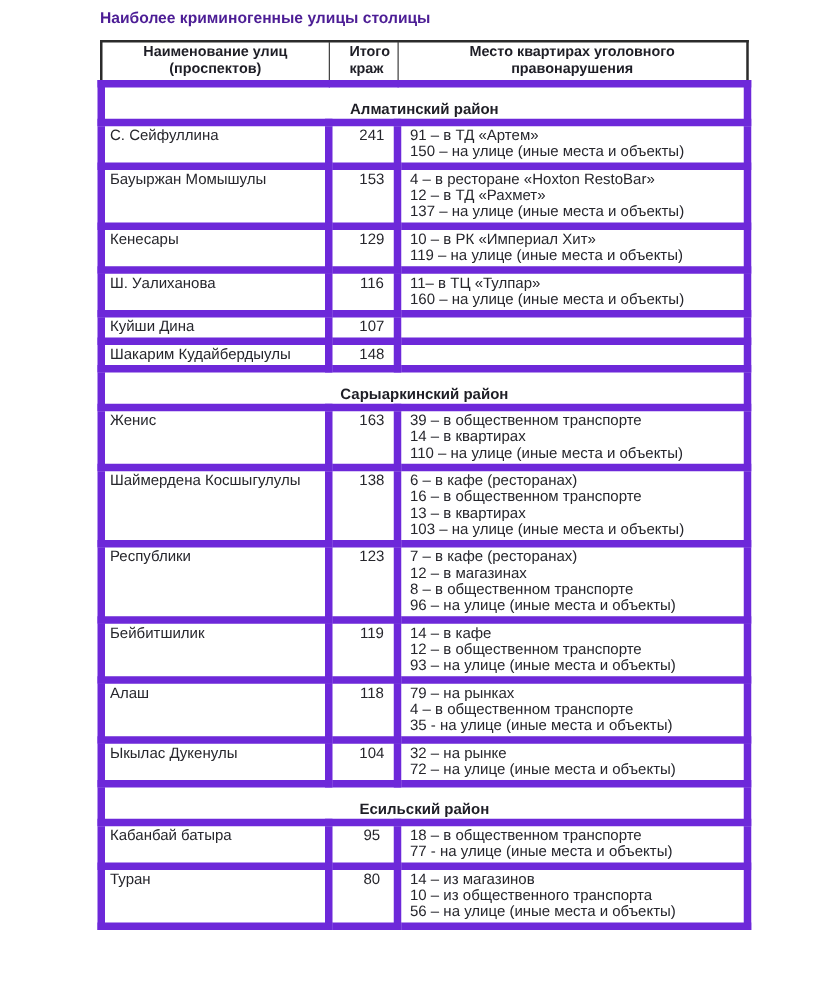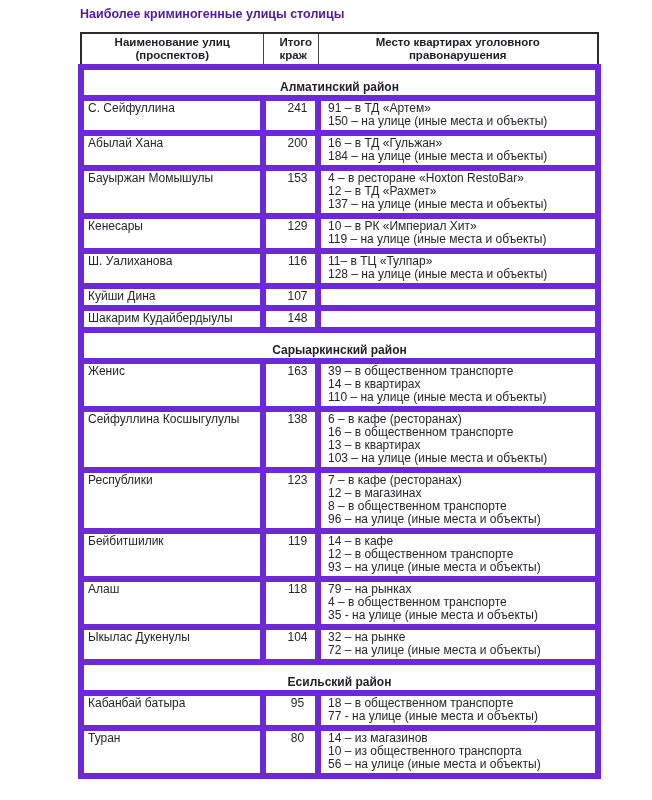--- a/index.html
+++ b/index.html
@@ -96,28 +96,20 @@
         </tr>
         <tr>
           <td class="street-cell">С. Сейфуллина</td>
           <td class="total-cell">241</td>
           <td class="places-cell">
             <div class="place-line">91 – в ТД «Артем»</div>
             <div class="place-line">150 – на улице (иные места и объекты)</div>
           </td>
         </tr>
         <tr>
-          <td class="street-cell">Абылай Хана</td>
-          <td class="total-cell">200</td>
-          <td class="places-cell">
-            <div class="place-line">16 – в ТД «Гульжан»</div>
-            <div class="place-line">184 – на улице (иные места и объекты)</div>
-          </td>
-        </tr>
-        <tr>
           <td class="street-cell">Бауыржан Момышулы</td>
           <td class="total-cell">153</td>
           <td class="places-cell">
             <div class="place-line">4 – в ресторане «Hoxton RestoBar»</div>
             <div class="place-line">12 – в ТД «Рахмет»</div>
             <div class="place-line">137 – на улице (иные места и объекты)</div>
           </td>
         </tr>
         <tr>
           <td class="street-cell">Кенесары</td>
@@ -125,21 +117,21 @@
           <td class="places-cell">
             <div class="place-line">10 – в РК «Империал Хит»</div>
             <div class="place-line">119 – на улице (иные места и объекты)</div>
           </td>
         </tr>
         <tr>
           <td class="street-cell">Ш. Уалиханова</td>
           <td class="total-cell">116</td>
           <td class="places-cell">
             <div class="place-line">11– в ТЦ «Тулпар»</div>
-            <div class="place-line">128 – на улице (иные места и объекты)</div>
+            <div class="place-line">160 – на улице (иные места и объекты)</div>
           </td>
         </tr>
         <tr>
           <td class="street-cell">Куйши Дина</td>
           <td class="total-cell">107</td>
           <td class="places-cell"></td>
         </tr>
         <tr>
           <td class="street-cell">Шакарим Кудайбердыулы</td>
           <td class="total-cell">148</td>
@@ -151,21 +143,21 @@
         <tr>
           <td class="street-cell">Женис</td>
           <td class="total-cell">163</td>
           <td class="places-cell">
             <div class="place-line">39 – в общественном транспорте</div>
             <div class="place-line">14 – в квартирах</div>
             <div class="place-line">110 – на улице (иные места и объекты)</div>
           </td>
         </tr>
         <tr>
-          <td class="street-cell">Сейфуллина Косшыгулулы</td>
+          <td class="street-cell">Шаймердена Косшыгулулы</td>
           <td class="total-cell">138</td>
           <td class="places-cell">
             <div class="place-line">6 – в кафе (ресторанах)</div>
             <div class="place-line">16 – в общественном транспорте</div>
             <div class="place-line">13 – в квартирах</div>
             <div class="place-line">103 – на улице (иные места и объекты)</div>
           </td>
         </tr>
         <tr>
           <td class="street-cell">Республики</td>

